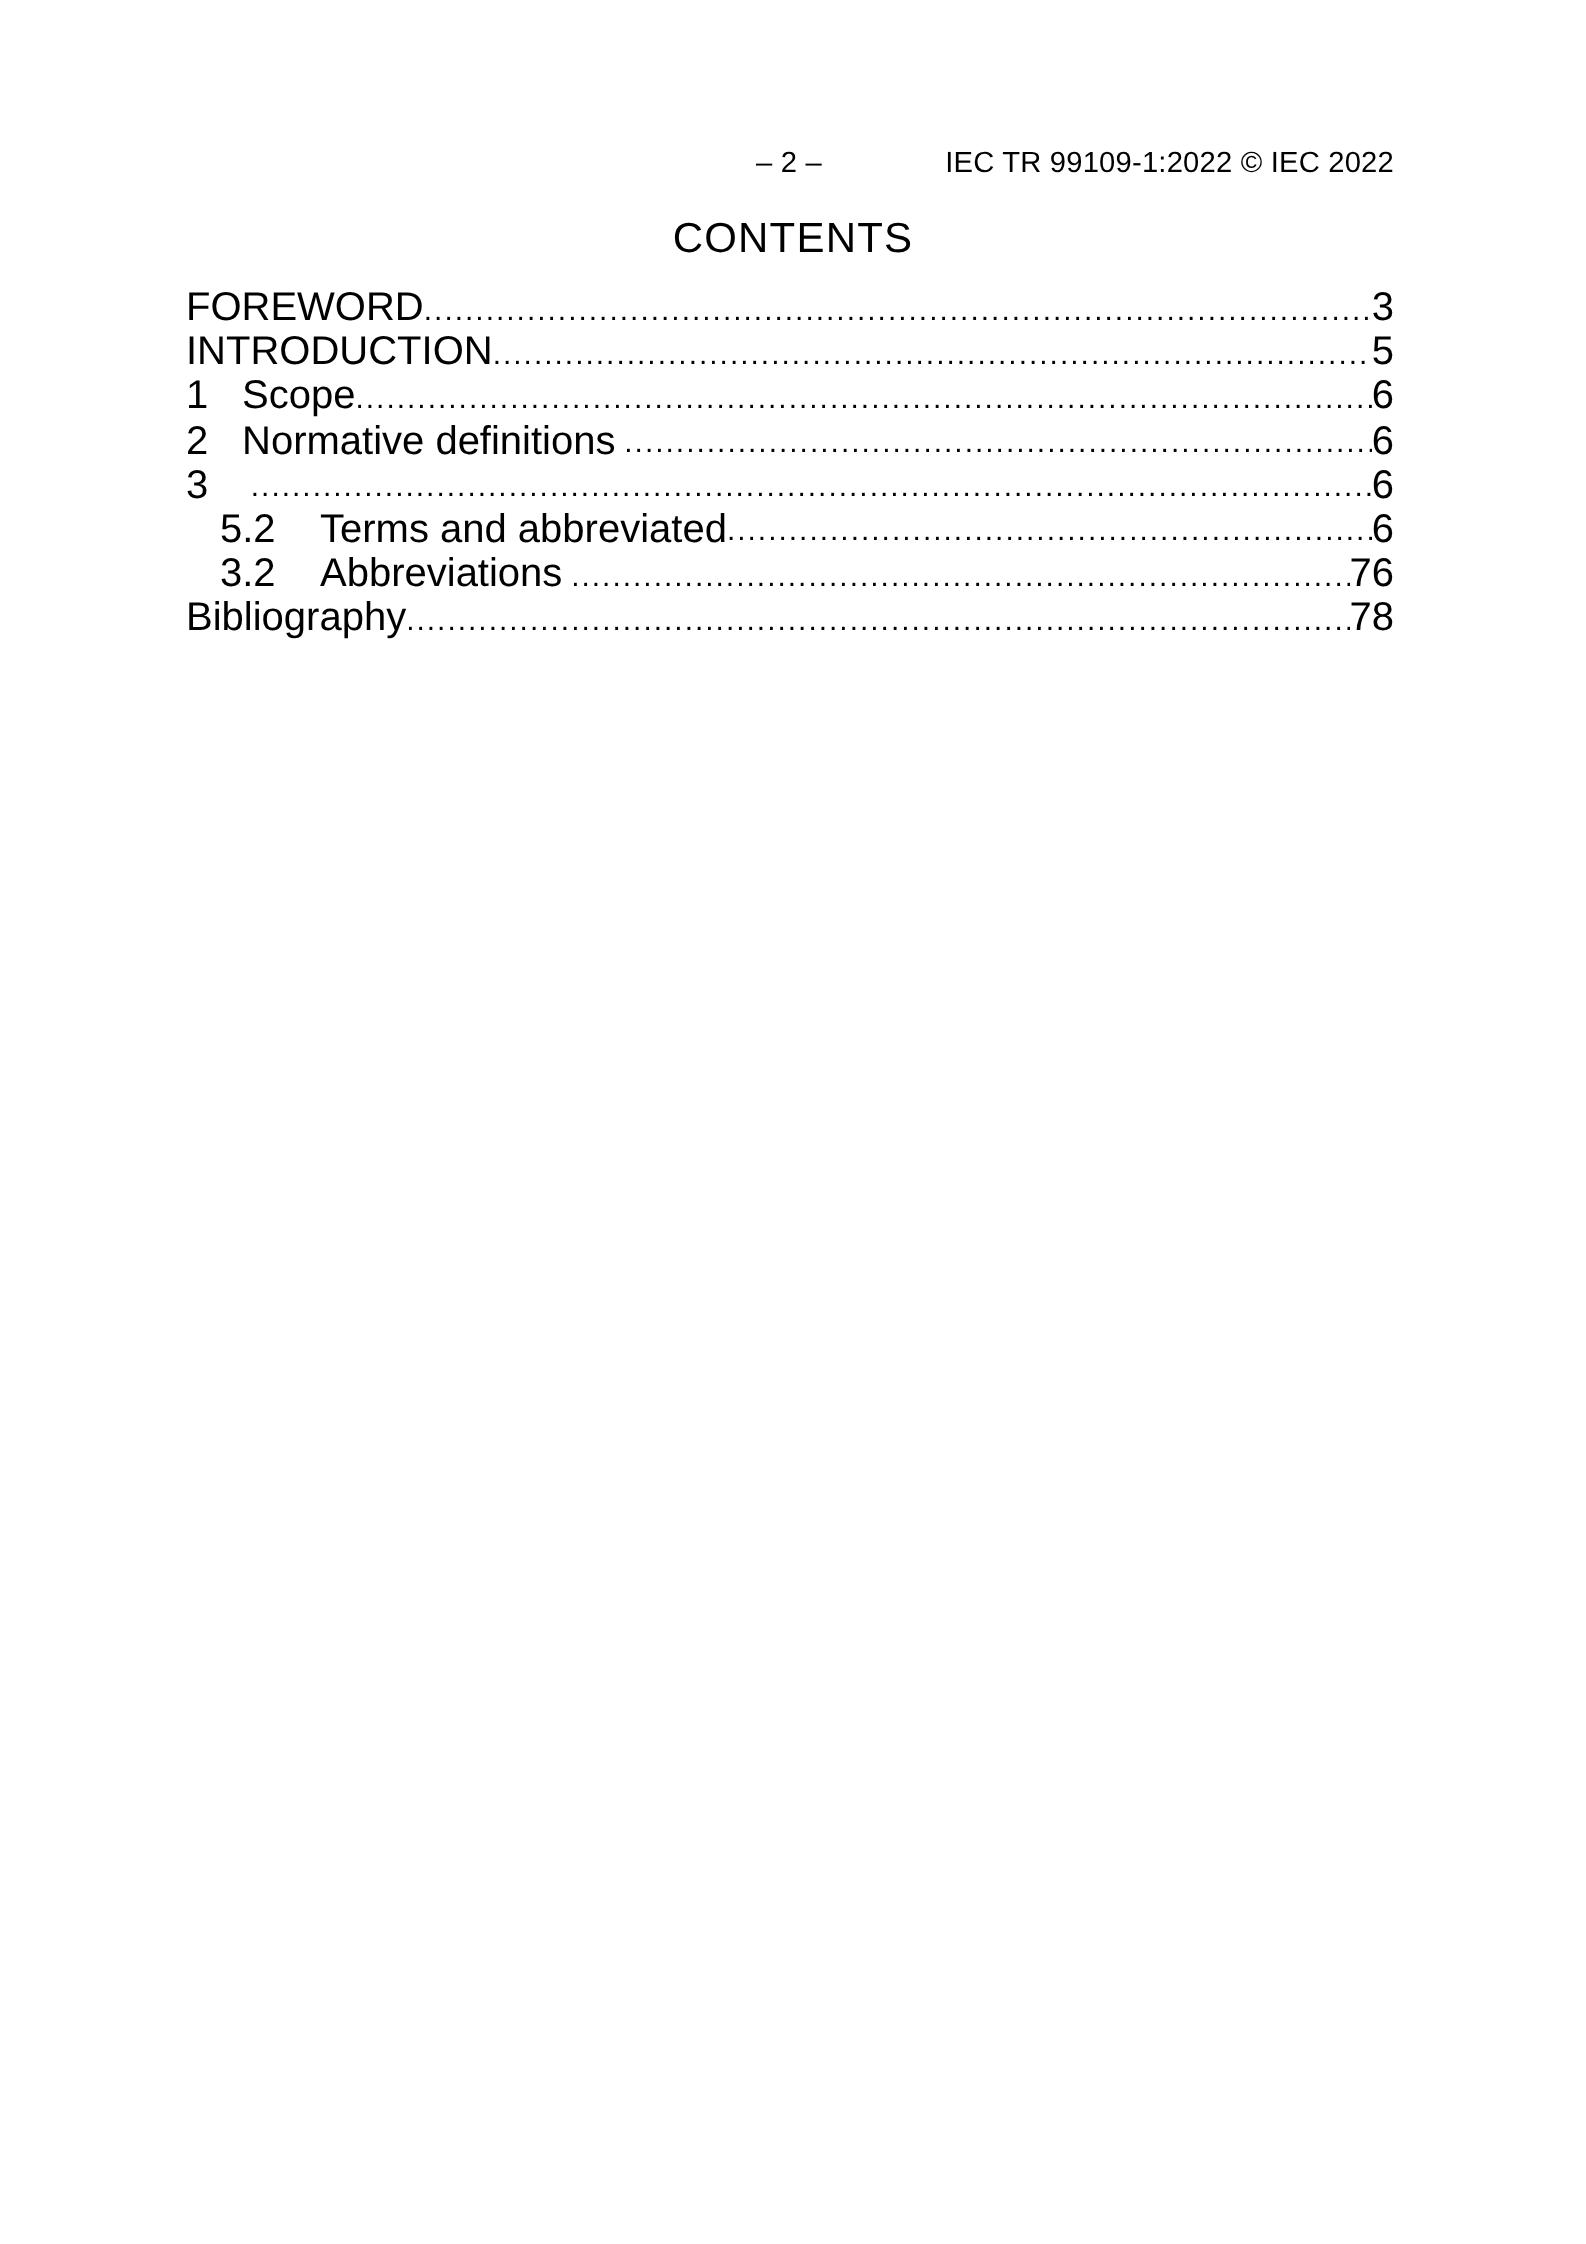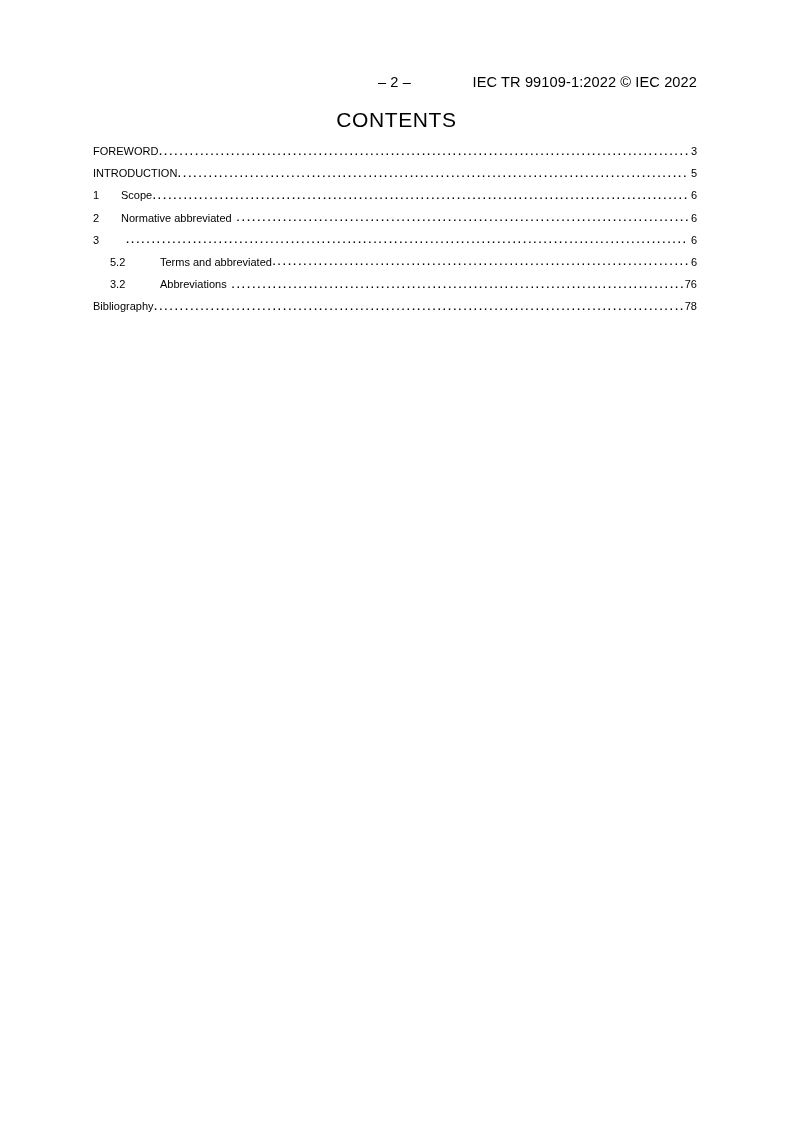--- a/index.html
+++ b/index.html
@@ -60,21 +60,21 @@
   .toc {
     position: absolute;
     top: 143px;
     left: 93px;
     width: 604px;
   }
   .toc-entry {
     display: flex;
     align-items: baseline;
     height: 22.2px;
-    font-size: 11px;
+    font-size: 20px;
     white-space: nowrap;
     overflow: hidden;
   }
   .toc-num {
     flex: 0 0 auto;
     text-align: left;
   }
   
   .lvl1 > .toc-num { width: 28px; }
   
@@ -145,21 +145,21 @@
       </div>
       <div class="toc-entry lvl1">
         <span class="toc-num">1</span>
         <span class="toc-label">Scope</span>
         <span class="toc-gap"></span>
         <span class="toc-dots"></span>
         <span class="toc-pagenum">6</span>
       </div>
       <div class="toc-entry lvl1 has-gap">
         <span class="toc-num">2</span>
-        <span class="toc-label">Normative abbreviated</span>
+        <span class="toc-label">Normative definitions</span>
         <span class="toc-gap"></span>
         <span class="toc-dots"></span>
         <span class="toc-pagenum">6</span>
       </div>
       <div class="toc-entry lvl1 has-gap">
         <span class="toc-num">3</span>
         <span class="toc-gap"></span>
         <span class="toc-dots"></span>
         <span class="toc-pagenum">6</span>
       </div>

